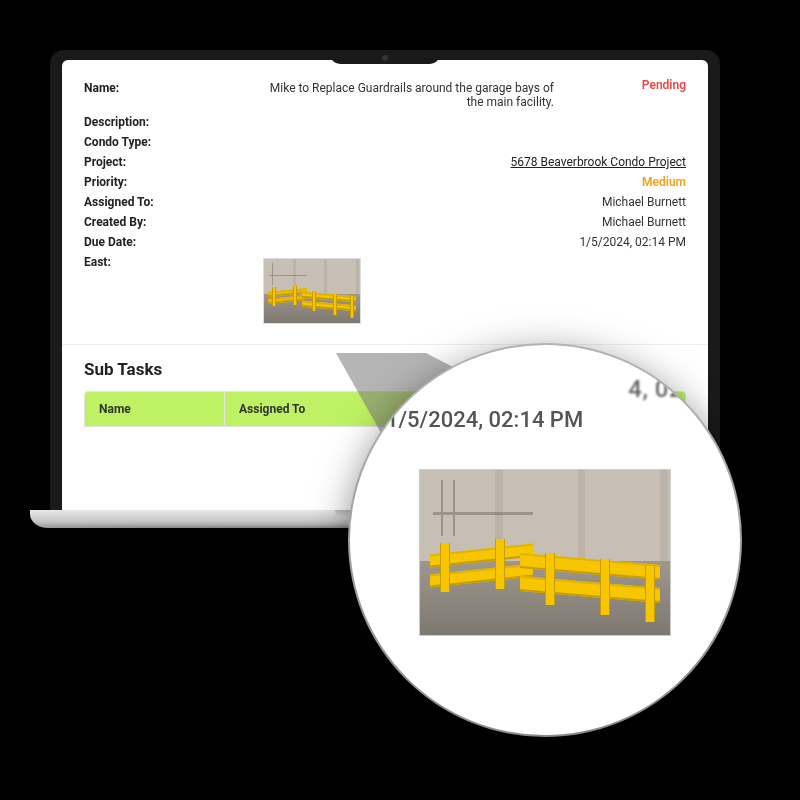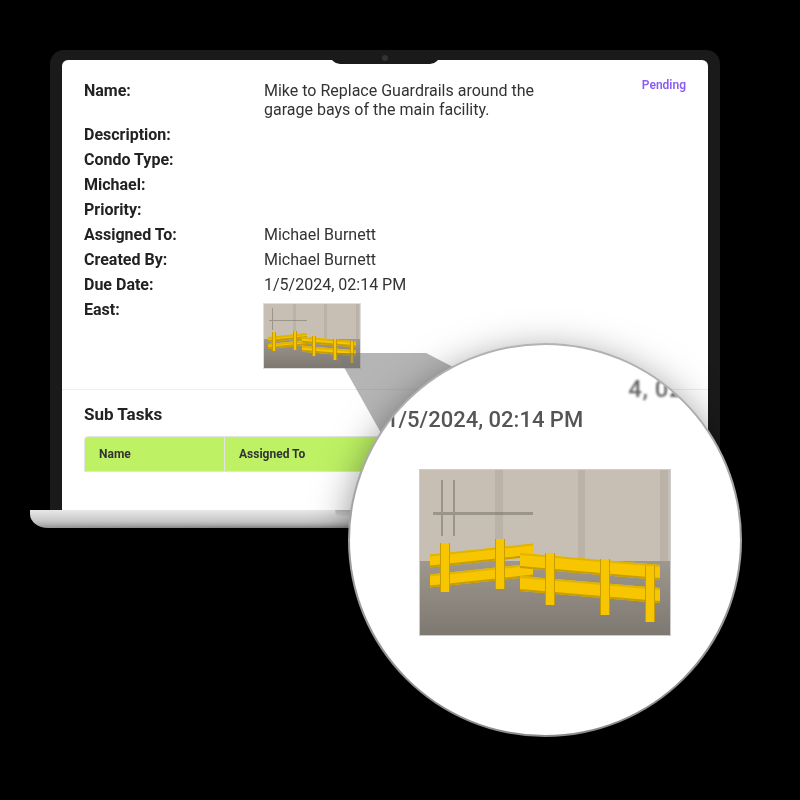--- a/index.html
+++ b/index.html
@@ -70,40 +70,41 @@
     position:absolute;
     bottom:-3px; left:10px; right:10px; height:3px;
     background: rgba(0,0,0,0.4);
     filter: blur(2px);
     border-radius: 50%;
   }
 
   
   .card {
     padding: 18px 22px 10px 22px;
-    font-size: 16px;
+    font-size: 12px;
     color: #333;
   }
   .row {
     display: flex;
     align-items: flex-start;
     padding: 3px 0;
   }
   .label {
     width: 180px;
     font-weight: 700;
     color: #222;
     flex-shrink: 0;
   }
   .value {
     flex: 1;
     color: #333;
+    text-align: right;
   }
   .status {
-    color: #8b5cf6;
+    color: #ef4444;
     font-weight: 600;
     font-size: 12px;
     position: absolute;
     top: 18px;
     right: 22px;
   }
   .link { text-decoration: underline; color: #222; cursor:pointer; }
   .priority-medium { color: #f0a020; font-weight:600; }
 
   .file-thumb {
@@ -254,25 +255,27 @@
 
         <div class="row">
           <div class="label">Description:</div>
         </div>
 
         <div class="row">
           <div class="label">Condo Type:</div>
         </div>
 
         <div class="row">
-          <div class="label">Michael:</div>
+          <div class="label">Project:</div>
+          <div class="value"><span class="link">5678 Beaverbrook Condo Project</span></div>
         </div>
 
         <div class="row">
           <div class="label">Priority:</div>
+          <div class="value priority-medium">Medium</div>
         </div>
 
         <div class="row">
           <div class="label">Assigned To:</div>
           <div class="value">Michael Burnett</div>
         </div>
 
         <div class="row">
           <div class="label">Created By:</div>
           <div class="value">Michael Burnett</div>

